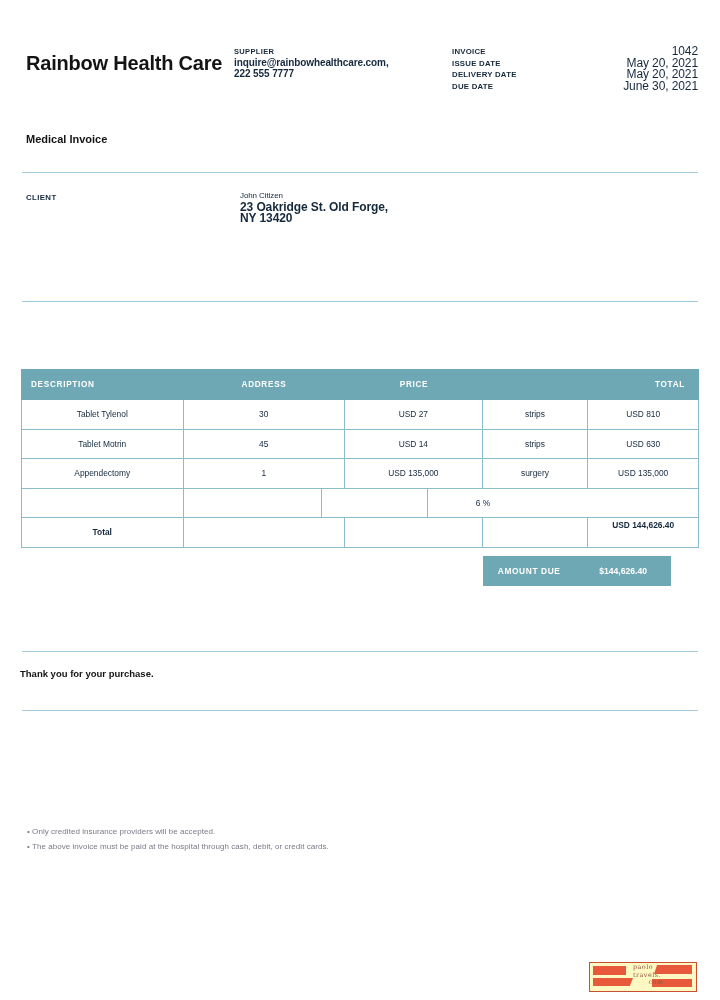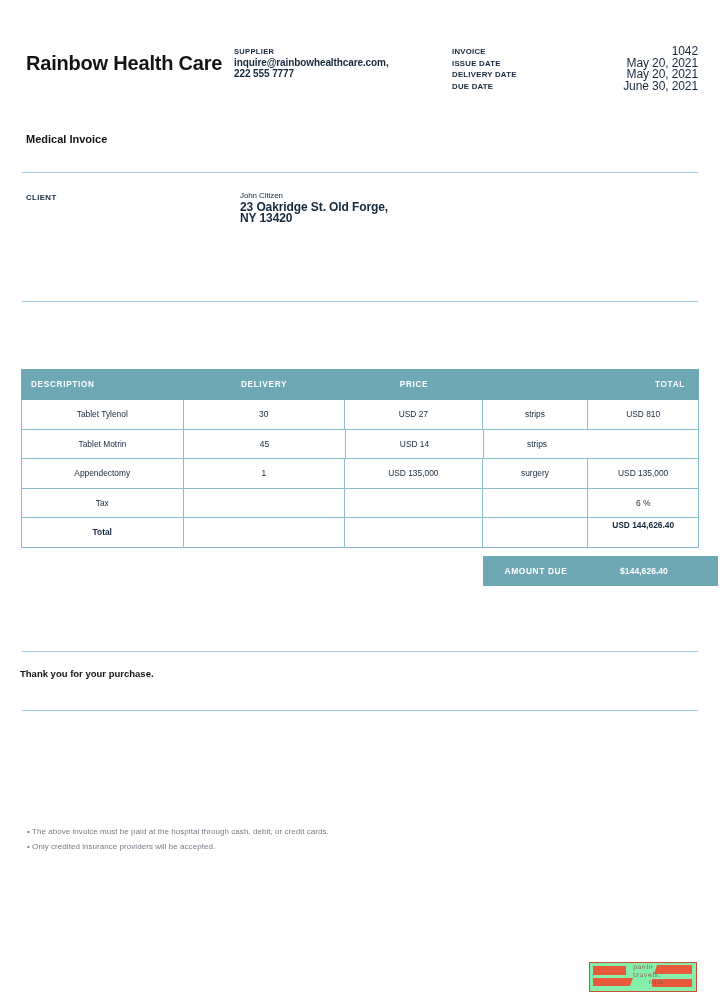--- a/index.html
+++ b/index.html
@@ -200,21 +200,21 @@
     border-right: 1.1px solid #8bbccb;
   }
   .td:last-child { border-right: none; }
   .td.bold { font-weight: bold; }
   .td.top-align { align-items: flex-start; padding-top: 2px; }
 
   .amount-due {
     position: absolute;
     left: 483px;
     top: 556px;
-    width: 235px;
+    width: 188px;
     height: 30px;
     background: #6fa8b5;
     display: flex;
     align-items: center;
   }
   .ad-label {
     width: 106px;
     text-align: center;
     font-size: 8.4px;
     font-weight: bold;
@@ -261,21 +261,21 @@
   }
 
   
   .watermark {
     position: absolute;
     left: 589px;
     top: 962px;
     width: 106px;
     height: 28px;
     border: 1.2px solid #c94f33;
-    background: #86efac;
+    background: #fef9c3;
     overflow: hidden;
   }
   .wm-bar {
     position: absolute;
     background: #e8583a;
   }
   .wm-b1 { left: 3px;  top: 3px;  width: 33px; height: 9px; }
   .wm-b2 { left: 3px;  top: 15px; width: 40px; height: 8px;
            clip-path: polygon(0 0, 100% 0, 92% 100%, 0 100%); }
   .wm-b3 { left: 64px; top: 2px;  width: 38px; height: 9px;
@@ -342,51 +342,51 @@
     <div class="client-addr">NY 13420</div>
   </div>
 
 
   <div class="rule rule-2"></div>
 
   <div class="table">
 
     <div class="thead">
       <div class="th c1">DESCRIPTION</div>
-      <div class="th c2">DELIVERY</div>
+      <div class="th c2">ADDRESS</div>
       <div class="th c3">PRICE</div>
       <div class="th c4"></div>
       <div class="th c5">TOTAL</div>
     </div>
 
     <div class="trow">
       <div class="td c1">Tablet Tylenol</div>
       <div class="td c2">30</div>
       <div class="td c3">USD 27</div>
       <div class="td c4">strips</div>
       <div class="td c5">USD 810</div>
     </div>
 
     <div class="trow">
       <div class="td c1">Tablet Motrin</div>
       <div class="td c2">45</div>
       <div class="td c3">USD 14</div>
       <div class="td c4">strips</div>
+      <div class="td c5">USD 630</div>
     </div>
 
     <div class="trow">
       <div class="td c1">Appendectomy</div>
       <div class="td c2">1</div>
       <div class="td c3">USD 135,000</div>
       <div class="td c4">surgery</div>
       <div class="td c5">USD 135,000</div>
     </div>
 
     <div class="trow">
-      <div class="td c1">Tax</div>
       <div class="td c2"></div>
       <div class="td c3"></div>
       <div class="td c4"></div>
       <div class="td c5">6 %</div>
     </div>
 
     <div class="trow">
       <div class="td c1 bold">Total</div>
       <div class="td c2"></div>
       <div class="td c3"></div>
@@ -398,22 +398,22 @@
   <div class="amount-due">
     <div class="ad-label">AMOUNT DUE</div>
     <div class="ad-value">$144,626.40</div>
   </div>
 
   <div class="rule rule-3"></div>
   <div class="thanks">Thank you for your purchase.</div>
   <div class="rule rule-4"></div>
 
   <div class="terms">
+    <div class="terms-line">• Only credited insurance providers will be accepted.</div>
     <div class="terms-line">• The above invoice must be paid at the hospital through cash, debit, or credit cards.</div>
-    <div class="terms-line">• Only credited insurance providers will be accepted.</div>
   </div>
 
   <div class="watermark">
     <div class="wm-bar wm-b1"></div>
     <div class="wm-bar wm-b2"></div>
     <div class="wm-bar wm-b3"></div>
     <div class="wm-bar wm-b4"></div>
     <div class="wm-text">
       <div>paolo</div>
       <div class="wm-t2">travels.</div>

